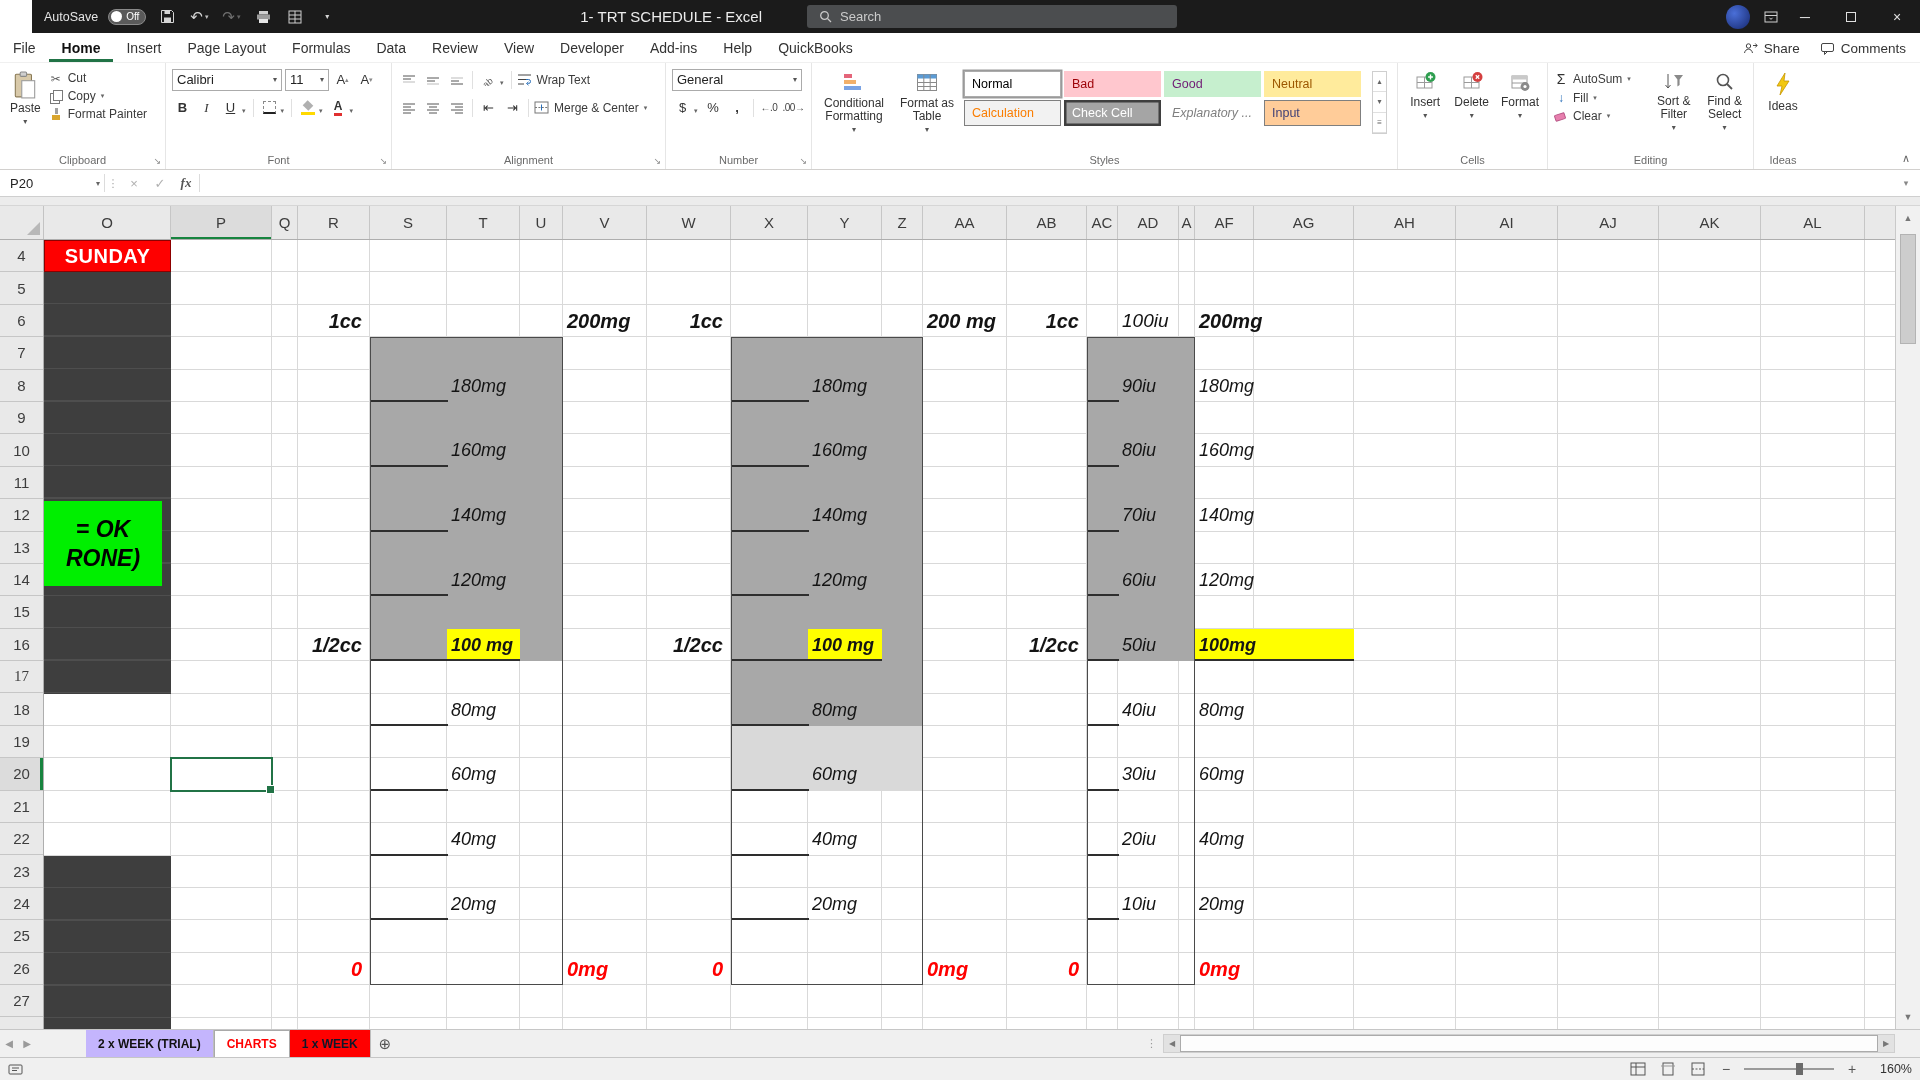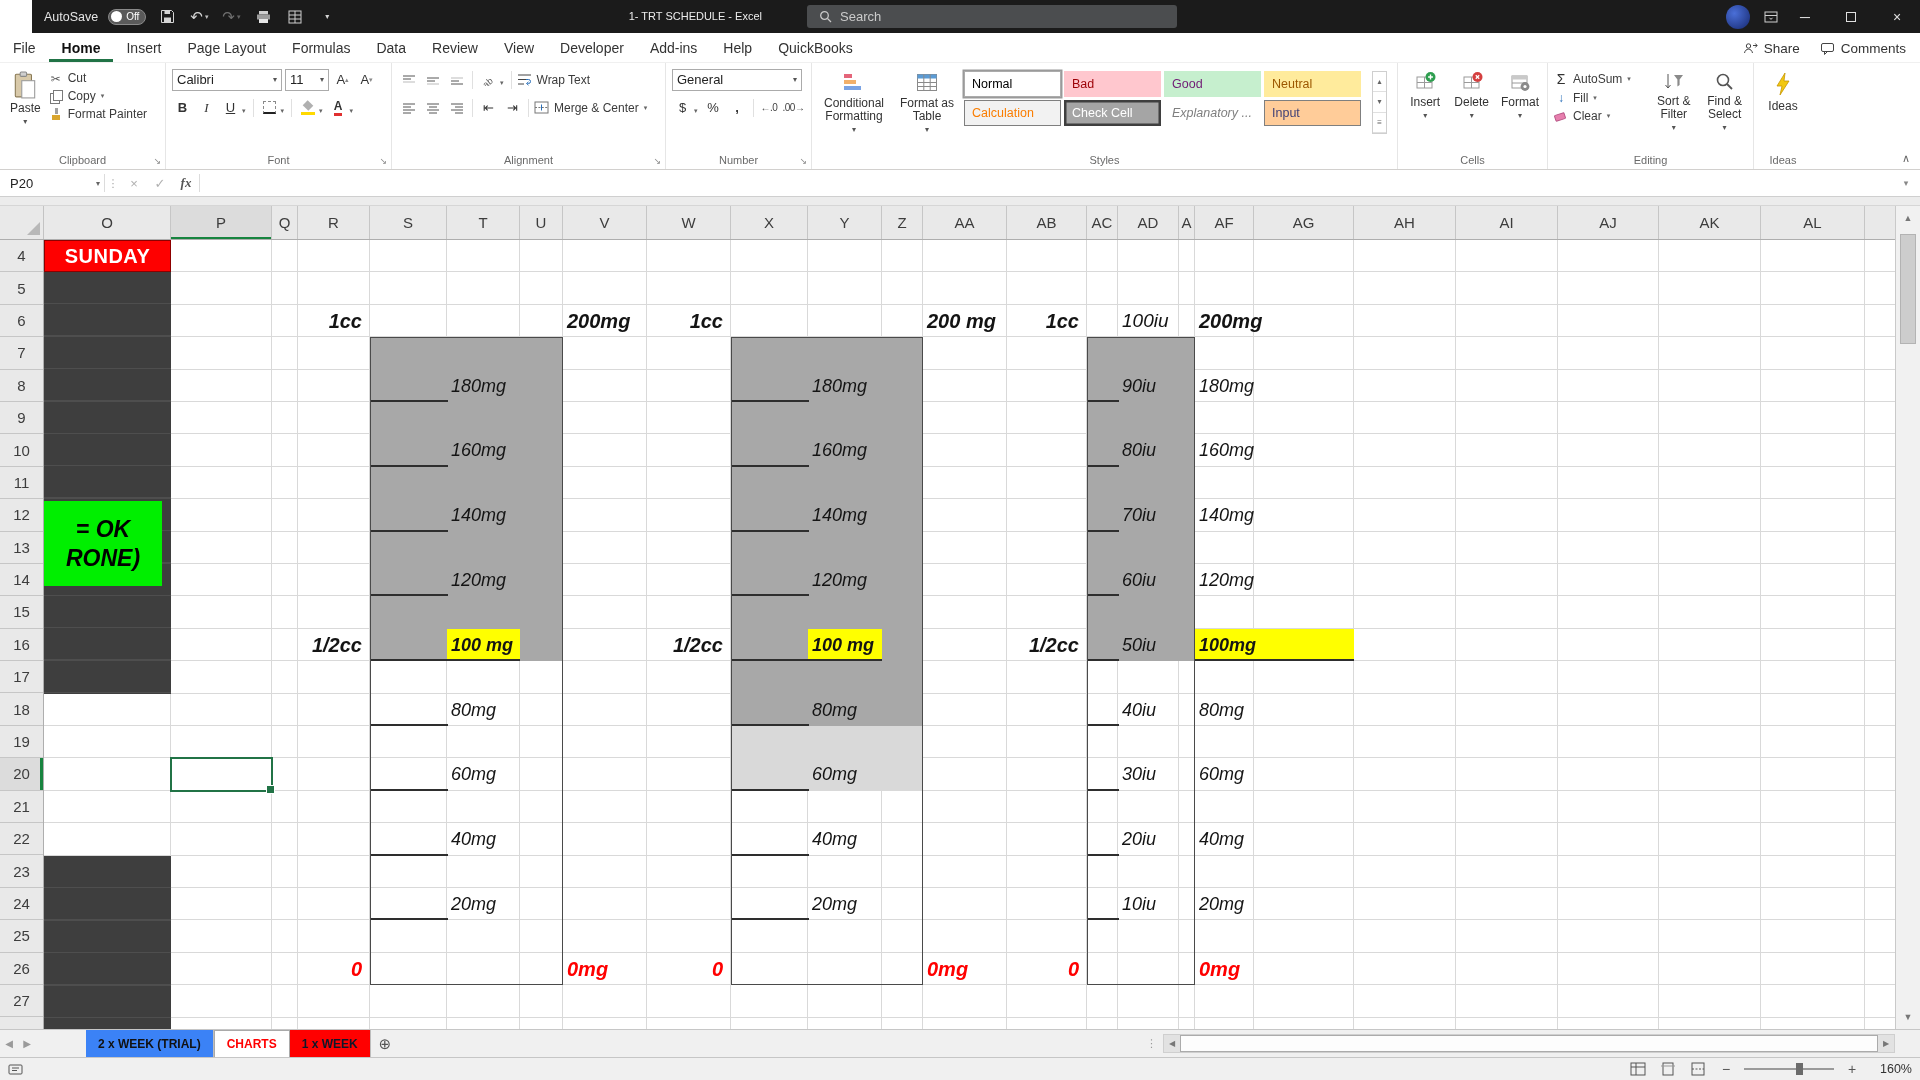--- a/index.html
+++ b/index.html
@@ -10,21 +10,21 @@
   
   .titlebar { height:33px; background:#1b1b1b; color:#e8e8e8; display:flex; align-items:center; position:relative; font-size:13px;margin-left:32px; }
   .tb-left { display:flex; align-items:center; gap:10px; padding-left:12px; }
   .as-label { font-size:12.5px; color:#e4e4e4; }
   .as-toggle { display:inline-flex; align-items:center; gap:4px; background:#5a5a5a; border:1px solid #8a8a8a; border-radius:9px; height:16px; padding:0 6px 0 2px; cursor:pointer; }
   .as-knob { width:11px; height:11px; border-radius:50%; background:#fff; display:inline-block; }
   .as-state { font-size:10px; color:#fff; }
   .tbtn { display:inline-flex; align-items:center; justify-content:center; min-width:22px; height:26px; color:#d5d5d5; font-size:15px; cursor:pointer; }
   .tbtn.dim { opacity:.45; }
   .tdd { font-size:7px; margin-left:2px; color:#bdbdbd; }
-  .tb-title { position:absolute; right:1158px; top:0; height:33px; line-height:33px; font-size:11px; color:#ececec; white-space:nowrap; }
+  .tb-title { position:absolute; right:1158px; top:0; height:33px; line-height:33px; font-size:15px; color:#ececec; white-space:nowrap; }
   .tb-search { position:absolute; left:775px; top:5px; width:370px; height:23px; background:#4b4d4f; border-radius:3px; display:flex; align-items:center; gap:8px; padding-left:12px; color:#cbcbcb; font-size:13px; cursor:text; }
   .tb-right { position:absolute; right:0; top:0; height:33px; display:flex; align-items:center; }
   .avatar { width:24px; height:24px; border-radius:50%; background:radial-gradient(circle at 35% 35%, #4a6fd8, #16286e); margin-right:10px; cursor:pointer; }
   .wbtn { width:46px; height:33px; display:flex; align-items:center; justify-content:center; color:#e0e0e0; font-size:14px; cursor:pointer; }
   .maxsq { width:10px; height:10px; border:1px solid #e0e0e0; display:inline-block; }
 
   
   .menubar { height:30px; background:#fff; display:flex; align-items:stretch; position:relative; border-bottom:1px solid #f0f0f0; }
   .mtab { padding:0 13px; line-height:30px; font-size:14px; color:#333; cursor:pointer; white-space:nowrap; }
   .mtab.active { font-weight:bold; color:#111; box-shadow:inset 0 -3px 0 #217346; }
@@ -612,21 +612,21 @@
           <div class="rowh" style="height: 32.4px;">7</div>
           <div class="rowh" style="height: 32.4px;">8</div>
           <div class="rowh" style="height: 32.4px;">9</div>
           <div class="rowh" style="height: 32.4px;">10</div>
           <div class="rowh" style="height: 32.4px;">11</div>
           <div class="rowh" style="height: 32.4px;">12</div>
           <div class="rowh" style="height: 32.4px;">13</div>
           <div class="rowh" style="height: 32.4px;">14</div>
           <div class="rowh" style="height: 32.4px;">15</div>
           <div class="rowh" style="height: 32.4px;">16</div>
-          <div class="rowh" style="height: 32.4px;">17</div>
+          <div class="rowh" style="height: 32.4px; font-family: Liberation Serif, serif;">17</div>
           <div class="rowh" style="height: 32.4px;">18</div>
           <div class="rowh" style="height: 32.4px;">19</div>
           <div class="rowh hsel2" style="height: 32.4px;">20</div>
           <div class="rowh" style="height: 32.4px;">21</div>
           <div class="rowh" style="height: 32.4px;">22</div>
           <div class="rowh" style="height: 32.4px;">23</div>
           <div class="rowh" style="height: 32.4px;">24</div>
           <div class="rowh" style="height: 32.4px;">25</div>
           <div class="rowh" style="height: 32.4px;">26</div>
           <div class="rowh" style="height: 32.4px;">27</div>
@@ -780,21 +780,21 @@
       <div class="varr up">▲</div>
       <div class="vthumb"></div>
       <div class="varr dn">▼</div>
     </div>
   </div>
 
   <div class="tabbar">
     <div class="tnav">◀</div>
     <div class="tnav">▶</div>
     <div class="stabs" id="sheetTabs">
-        <div class="stab" style="background: #3b82f6; color: rgb(17, 17, 17);">2 x WEEK  (TRIAL)</div>
+        <div class="stab" style="background: #c4b5fd; color: rgb(17, 17, 17);">2 x WEEK  (TRIAL)</div>
         <div class="stab stactive" style="background: rgb(255, 255, 255); color: rgb(255, 0, 0);">CHARTS</div>
         <div class="stab" style="background: rgb(255, 0, 0); color: #0f172a; text-align: right;">1 x WEEK</div>
       </div>
     <div class="addtab">⊕</div>
     <div class="tabdots">⋮</div>
     <div class="hscroll">
       <div class="harr">◀</div>
       <div class="hthumb"></div>
       <div class="harr">▶</div>
     </div>

